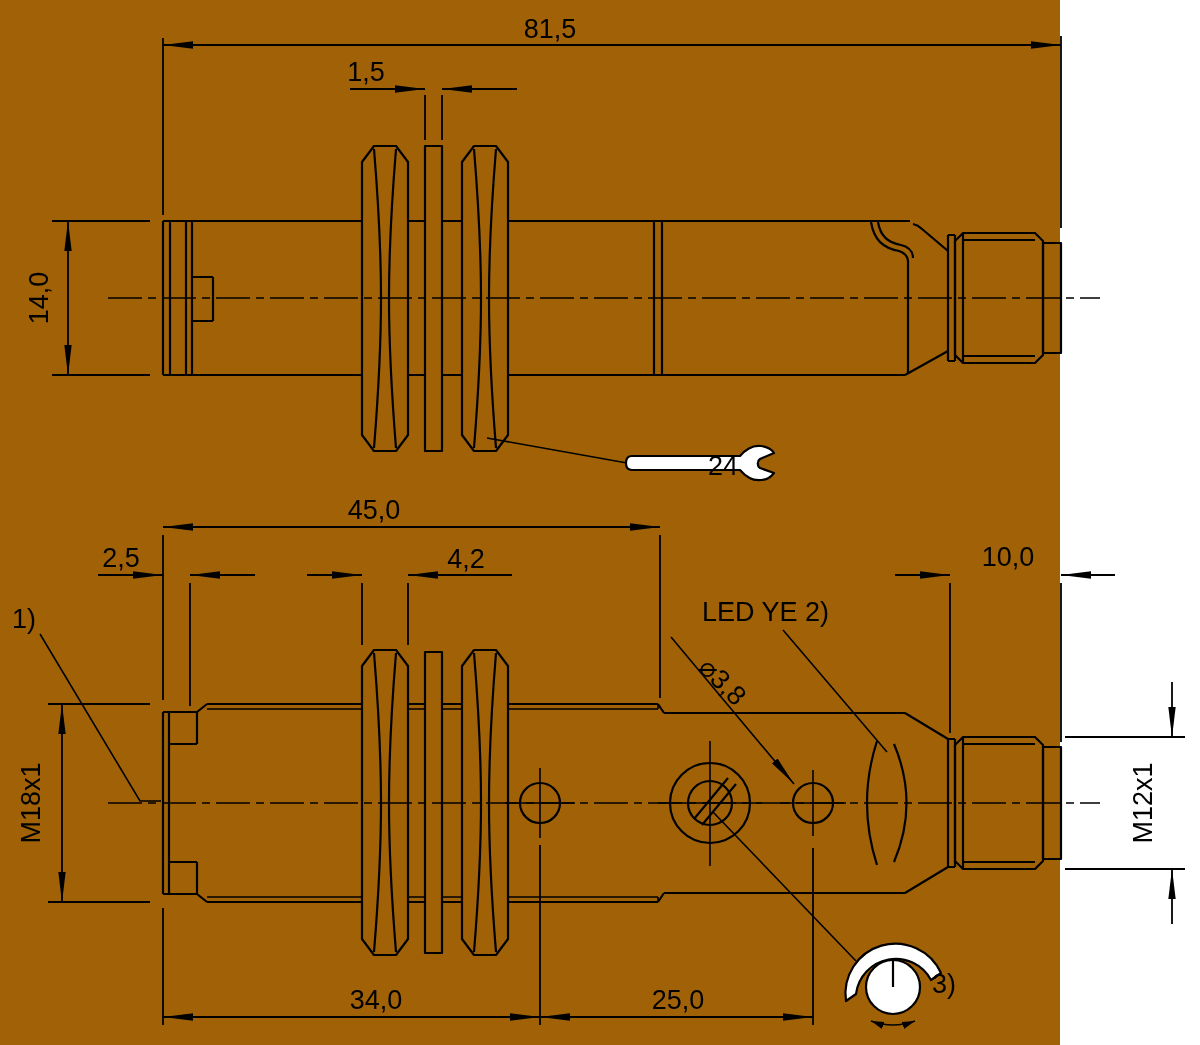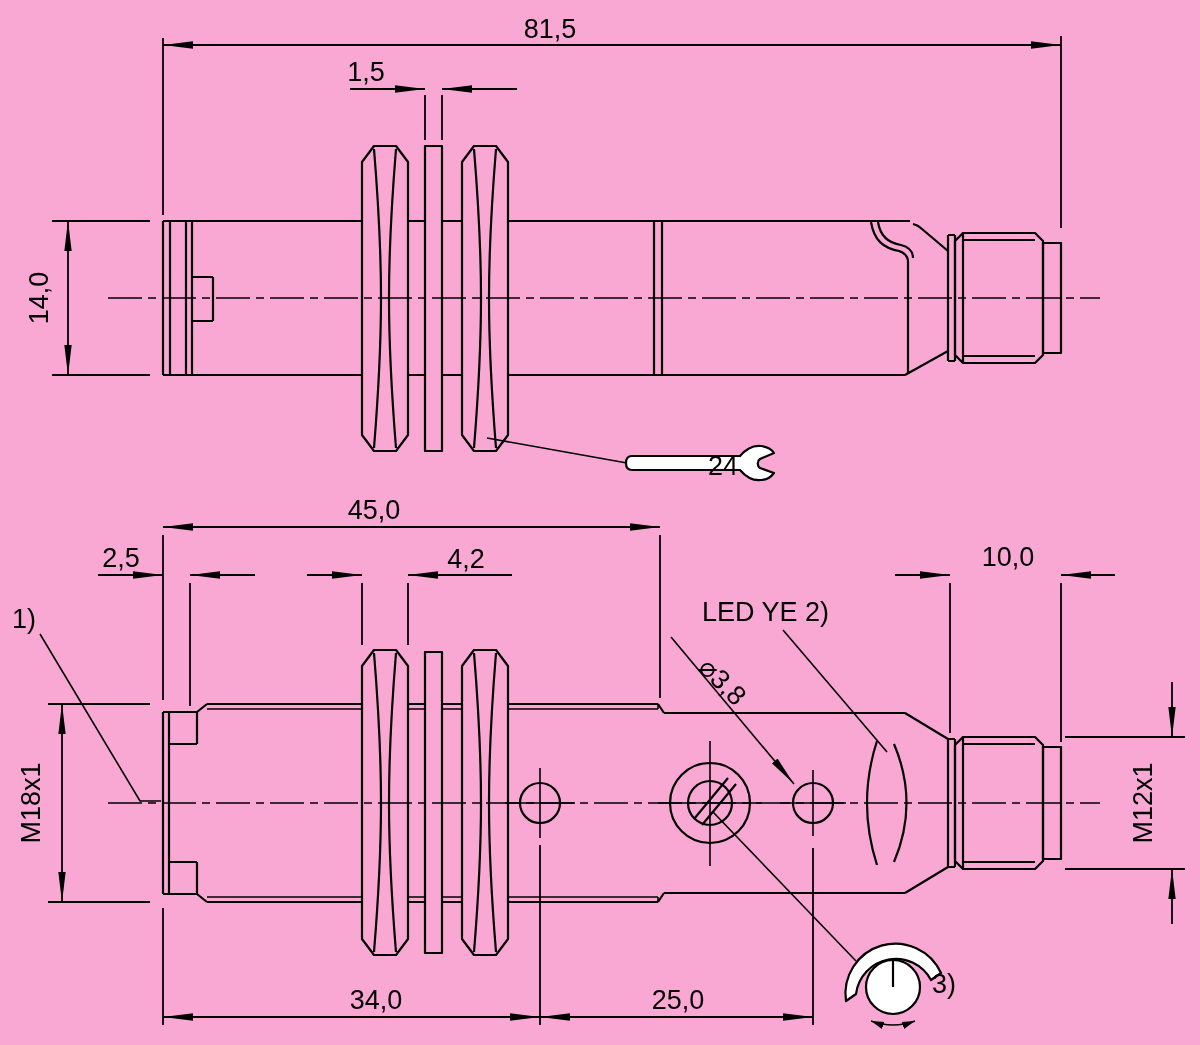--- a/index.html
+++ b/index.html
@@ -1,16 +1,16 @@
 <!DOCTYPE html>
 <html><head>
 <meta charset="utf-8">
 <style>
   html,body{margin:0;padding:0;background:#fff;}
-  .stage{width:1200px;height:1045px;background:#f9a8d4;position:relative;}
+  .stage{width:1060px;height:1045px;background:#a16207;position:relative;}
   svg{display:block;}
   .ln{stroke:#000;stroke-width:2.2;fill:none;stroke-linejoin:round;stroke-linecap:butt;}
   .thin{stroke:#000;stroke-width:1.6;fill:none;}
   .dim{stroke:#000;stroke-width:1.8;fill:none;}
   .cl{stroke:#000;stroke-width:1.6;fill:none;stroke-dasharray:34 6 8 6;}
   .t{font-family:"Liberation Sans","DejaVu Sans",sans-serif;font-size:27px;fill:#000;}
   .tm{text-anchor:middle;}
   .white{fill:#fff;}
 </style>
 </head>

